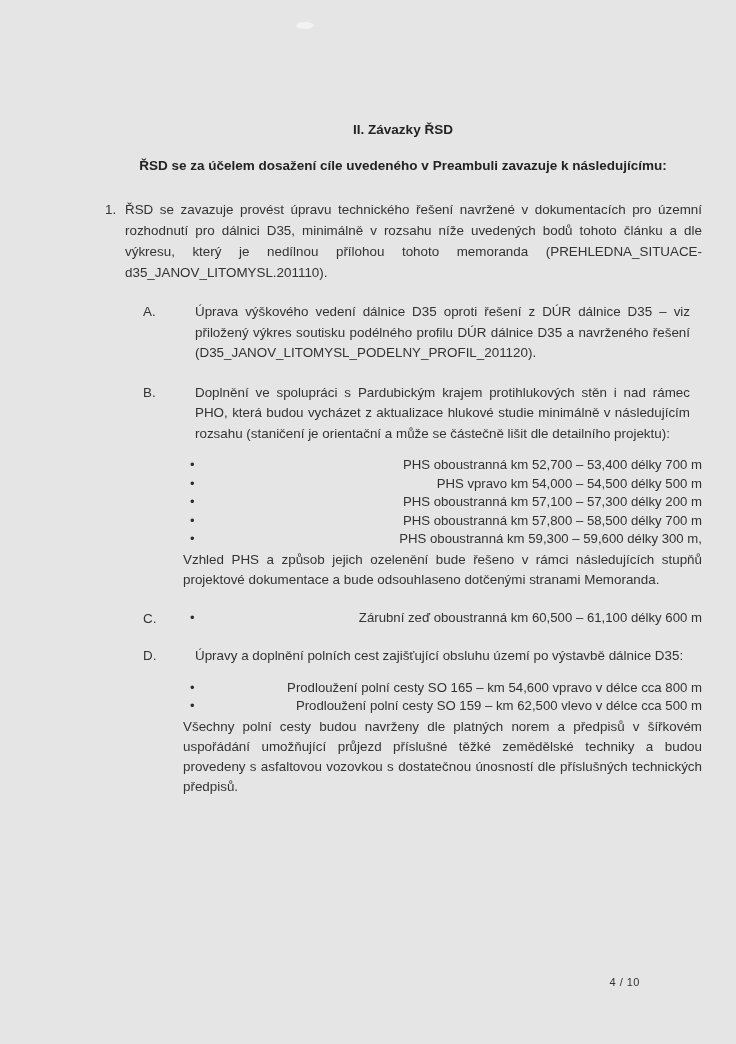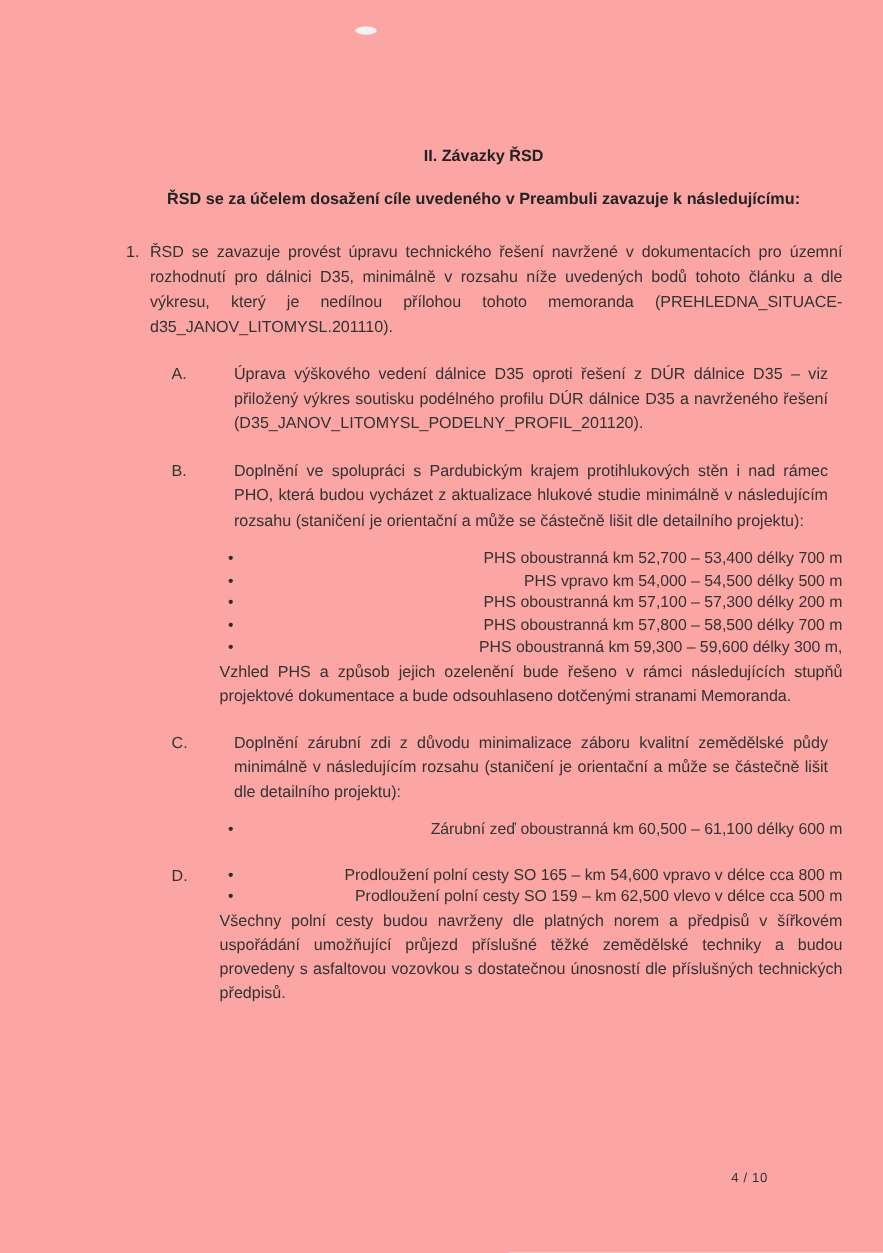--- a/index.html
+++ b/index.html
@@ -4,21 +4,21 @@
 <style>
   html, body {
     margin: 0;
     padding: 0;
     background: #ffffff;
   }
   .page {
     position: relative;
     width: 736px;
     height: 1044px;
-    background: #fca5a5;
+    background: #e5e5e5;
     font-family: "Liberation Sans", sans-serif;
     color: #333333;
     overflow: hidden;
   }
   .content {
     position: absolute;
     left: 104px;
     right: 34px;
     top: 122px;
   }
@@ -142,28 +142,28 @@
         <li><span>PHS vpravo km 54,000 – 54,500 délky 500 m</span></li>
         <li><span>PHS oboustranná km 57,100 – 57,300 délky 200 m</span></li>
         <li><span>PHS oboustranná km 57,800 – 58,500 délky 700 m</span></li>
         <li><span>PHS oboustranná km 59,300 – 59,600 délky 300 m,</span></li>
       </ul>
       <p class="closing">Vzhled PHS a způsob jejich ozelenění bude řešeno v rámci následujících stupňů projektové dokumentace a bude odsouhlaseno dotčenými stranami Memoranda.</p>
     </div>
 
     <div class="sub">
       <span class="letter">C.</span>
-      <p class="sub-text">Doplnění zárubní zdi z důvodu minimalizace záboru kvalitní zemědělské půdy minimálně v následujícím rozsahu (staničení je orientační a může se částečně lišit dle detailního projektu):</p>
       <ul class="bullets">
         <li><span>Zárubní zeď oboustranná km 60,500 – 61,100 délky 600 m</span></li>
       </ul>
     </div>
 
     <div class="sub">
       <span class="letter">D.</span>
+      <p class="sub-text">Úpravy a doplnění polních cest zajišťující obsluhu území po výstavbě dálnice D35:</p>
       <ul class="bullets">
         <li><span>Prodloužení polní cesty SO 165 – km 54,600 vpravo v délce cca 800 m</span></li>
         <li><span>Prodloužení polní cesty SO 159 – km 62,500 vlevo v délce cca 500 m</span></li>
       </ul>
       <p class="closing">Všechny polní cesty budou navrženy dle platných norem a předpisů v šířkovém uspořádání umožňující průjezd příslušné těžké zemědělské techniky a budou provedeny s asfaltovou vozovkou s dostatečnou únosností dle příslušných technických předpisů.</p>
     </div>
 
   </div>
 
   <div class="footer">4 / 10</div>

